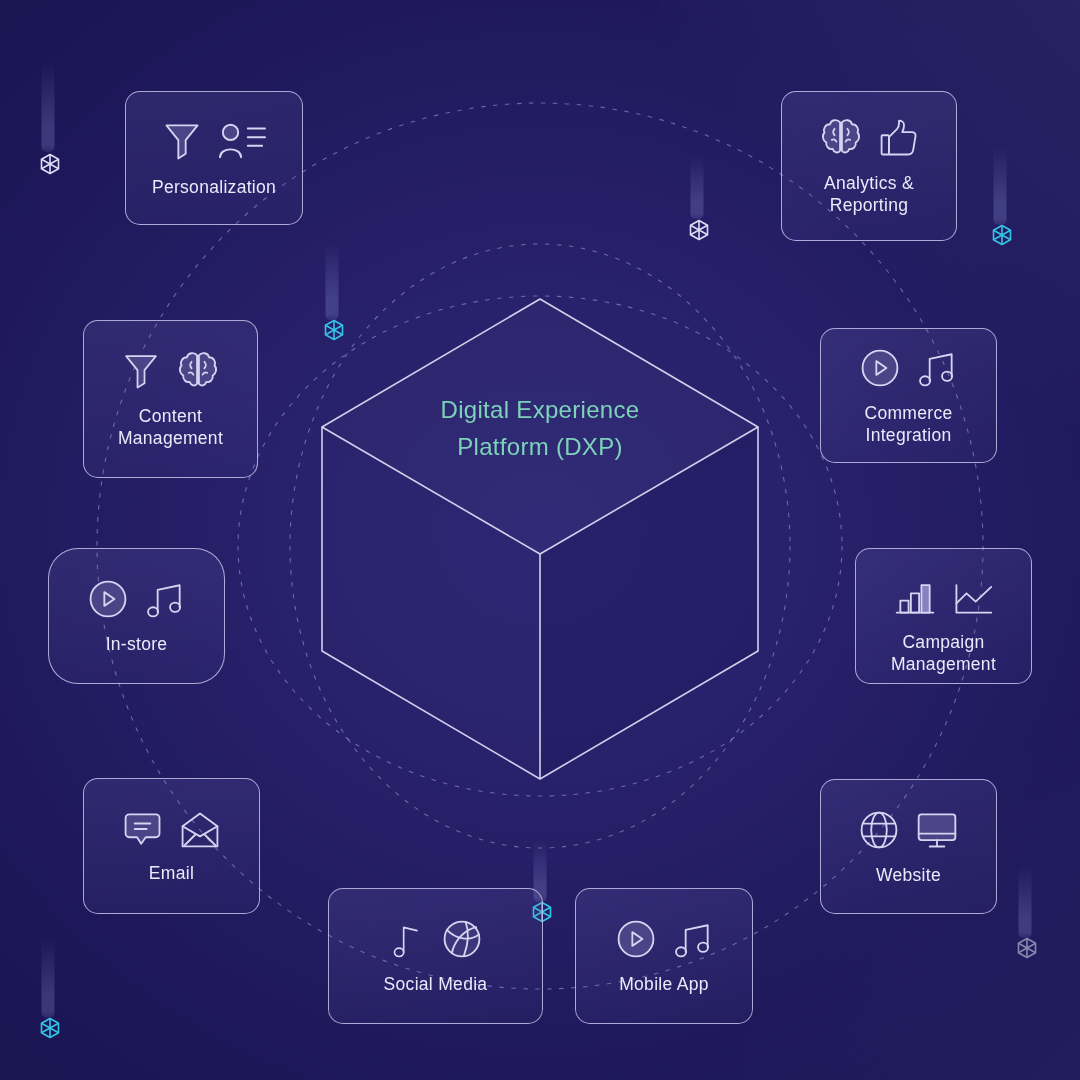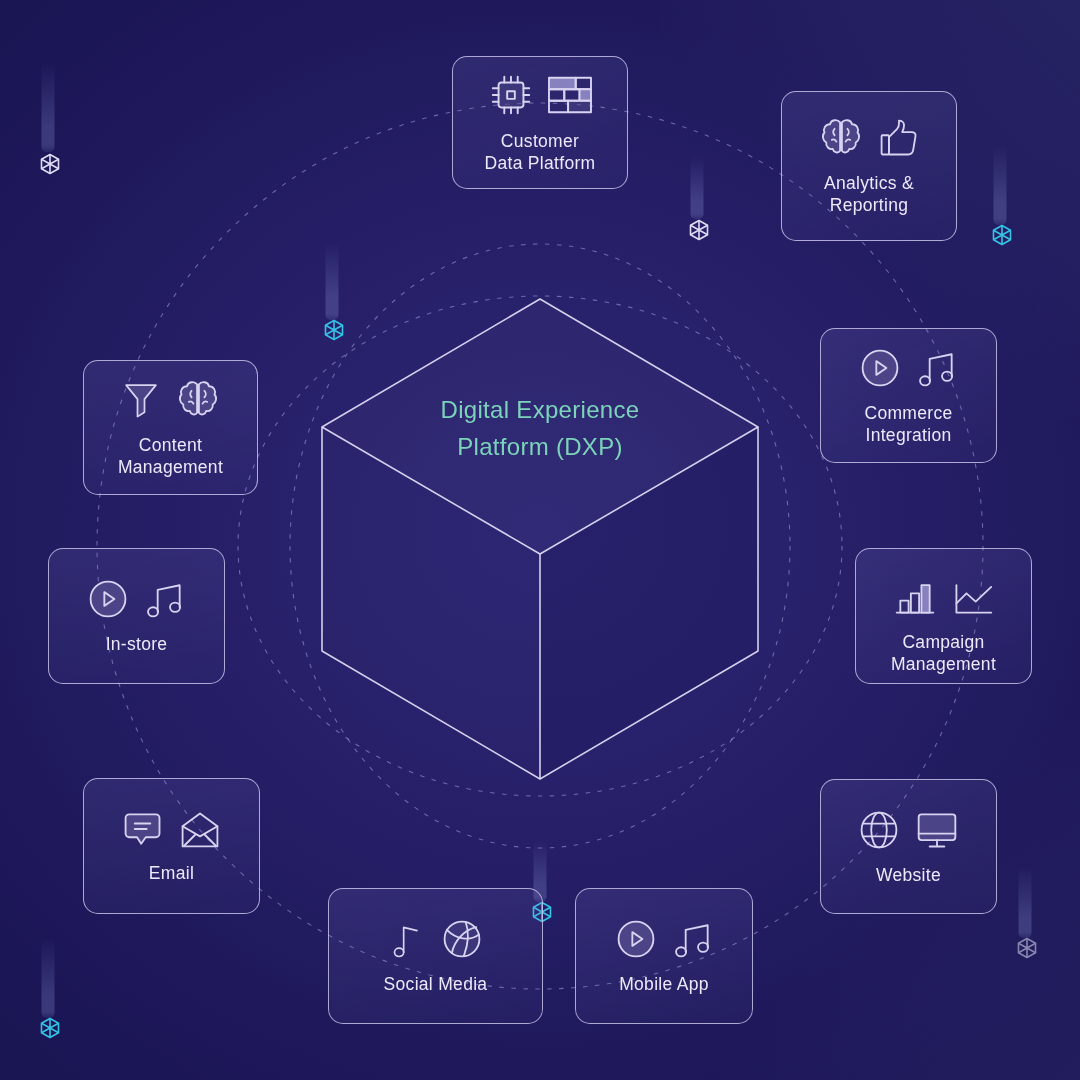--- a/index.html
+++ b/index.html
@@ -94,59 +94,52 @@
       <polygon points="540,554 758,427 758,651 540,779" fill="rgba(12,9,55,0.10)" stroke="none"></polygon>
       <path class="cube-edge" d="M540 299 L758 427 L540 554 L322 427 Z"></path>
       <path class="cube-edge" d="M322 427 V651 L540 779 L758 651 V427"></path>
       <path class="cube-edge" d="M540 554 V779"></path>
     </g>
   </svg>
 
   <div class="center-title">Digital Experience
 Platform (DXP)</div>
 
-
-  <div class="card" style="left:452px; top:56px; width:176px; height:133px;">
-    <div class="icon-row">
-      <svg class="ico" width="46" height="46" viewBox="0 0 48 48">
-        <rect class="f3" x="11" y="11" width="26" height="26" rx="3"></rect>
-        <rect x="20" y="20" width="8" height="8"></rect>
-        <path d="M17 5 V11 M24 5 V11 M31 5 V11 M17 37 V43 M24 37 V43 M31 37 V43 M5 17 H11 M5 24 H11 M5 31 H11 M37 17 H43 M37 24 H43 M37 31 H43"></path>
-      </svg>
-      <svg class="ico" width="46" height="42" viewBox="0 0 48 44">
-        <rect class="f2" x="2" y="4" width="28" height="12"></rect>
-        <rect x="30" y="4" width="16" height="12"></rect>
-        <rect x="2" y="16" width="16" height="12"></rect>
-        <rect x="18" y="16" width="16" height="12"></rect>
-        <rect class="f2" x="34" y="16" width="12" height="12"></rect>
-        <rect x="2" y="28" width="20" height="12"></rect>
-        <rect class="f3" x="22" y="28" width="24" height="12"></rect>
-      </svg>
-    </div>
-    <div class="card-label">Customer
-Data Platform</div>
-  </div>
+  <div class="card" style="left:125px; top:91px; width:178px; height:134px;">
+    <div class="icon-row">
+      <svg class="ico" width="44" height="44" viewBox="0 0 48 48">
+        <path class="f1" d="M7 7 H41 L28 23 V38 L20 43 V23 Z"></path>
+      </svg>
+      <svg class="ico" width="52" height="46" viewBox="0 0 52 48">
+        <circle class="f1" cx="13" cy="15" r="8"></circle>
+        <path d="M2 41 C2 30 24 30 24 41"></path>
+        <path d="M31 11 H49 M31 20 H49 M31 29 H46"></path>
+      </svg>
+    </div>
+    <div class="card-label">Personalization</div>
+  </div>
+
 
   <div class="card" style="left:781px; top:91px; width:176px; height:150px;">
     <div class="icon-row">
       <svg class="ico" width="46" height="44" viewBox="0 0 48 48">
         <path class="f1" d="M23 7 C20 3 13 4 12 9 C7 9 4 14 6 18 C3 21 4 27 8 29 C7 33 11 37 15 36 C16 40 21 41 23 38 Z"></path>
         <path class="f1" d="M25 7 C28 3 35 4 36 9 C41 9 44 14 42 18 C45 21 44 27 40 29 C41 33 37 37 33 36 C32 40 27 41 25 38 Z"></path>
         <path d="M17 14 C15 16 15 19 17 21 M31 14 C33 16 33 19 31 21 M14 26 C16 25 18 26 19 28 M34 26 C32 25 30 26 29 28" stroke-width="1.7"></path>
       </svg>
       <svg class="ico" width="44" height="44" viewBox="0 0 48 48">
         <rect x="5" y="21" width="8" height="21" rx="1"></rect>
         <path d="M13 39 V23 L22 14 C23.5 12.5 24 10 24 8 V5 C27 5 29.5 7 29.5 10 C29.5 13 28.5 15.5 27.5 17.5 H38 C40.5 17.5 42.5 19.5 42 22 L39.5 37 C39 40 37 42 34 42 H13"></path>
       </svg>
     </div>
     <div class="card-label">Analytics &amp;
 Reporting</div>
   </div>
 
-  <div class="card" style="left:83px; top:320px; width:175px; height:135px;margin-top:40px;">
+  <div class="card" style="left:83px; top:320px; width:175px; height:158px;">
     <div class="icon-row">
       <svg class="ico" width="42" height="42" viewBox="0 0 48 48">
         <path class="f1" d="M7 7 H41 L28 23 V38 L20 43 V23 Z"></path>
       </svg>
       <svg class="ico" width="46" height="44" viewBox="0 0 48 48">
         <path class="f1" d="M23 7 C20 3 13 4 12 9 C7 9 4 14 6 18 C3 21 4 27 8 29 C7 33 11 37 15 36 C16 40 21 41 23 38 Z"></path>
         <path class="f1" d="M25 7 C28 3 35 4 36 9 C41 9 44 14 42 18 C45 21 44 27 40 29 C41 33 37 37 33 36 C32 40 27 41 25 38 Z"></path>
         <path d="M17 14 C15 16 15 19 17 21 M31 14 C33 16 33 19 31 21 M14 26 C16 25 18 26 19 28 M34 26 C32 25 30 26 29 28" stroke-width="1.7"></path>
       </svg>
     </div>
@@ -163,21 +156,21 @@
       <svg class="ico" width="44" height="44" viewBox="0 0 48 48">
         <path d="M16 38 V14 L40 9 V33"></path>
         <ellipse cx="11" cy="38" rx="5.5" ry="5"></ellipse>
         <ellipse cx="35" cy="33" rx="5.5" ry="5"></ellipse>
       </svg>
     </div>
     <div class="card-label">Commerce
 Integration</div>
   </div>
 
-  <div class="card" style="left:48px; top:548px; width:177px; height:136px;">
+  <div class="card" style="left:48px; top:548px; width:177px; height:136px;border-radius:30px;">
     <div class="icon-row">
       <svg class="ico" width="44" height="44" viewBox="0 0 48 48">
         <circle class="f1" cx="24" cy="24" r="19"></circle>
         <path d="M20 16.5 L31 24 L20 31.5 Z"></path>
       </svg>
       <svg class="ico" width="44" height="44" viewBox="0 0 48 48">
         <path d="M16 38 V14 L40 9 V33"></path>
         <ellipse cx="11" cy="38" rx="5.5" ry="5"></ellipse>
         <ellipse cx="35" cy="33" rx="5.5" ry="5"></ellipse>
       </svg>

